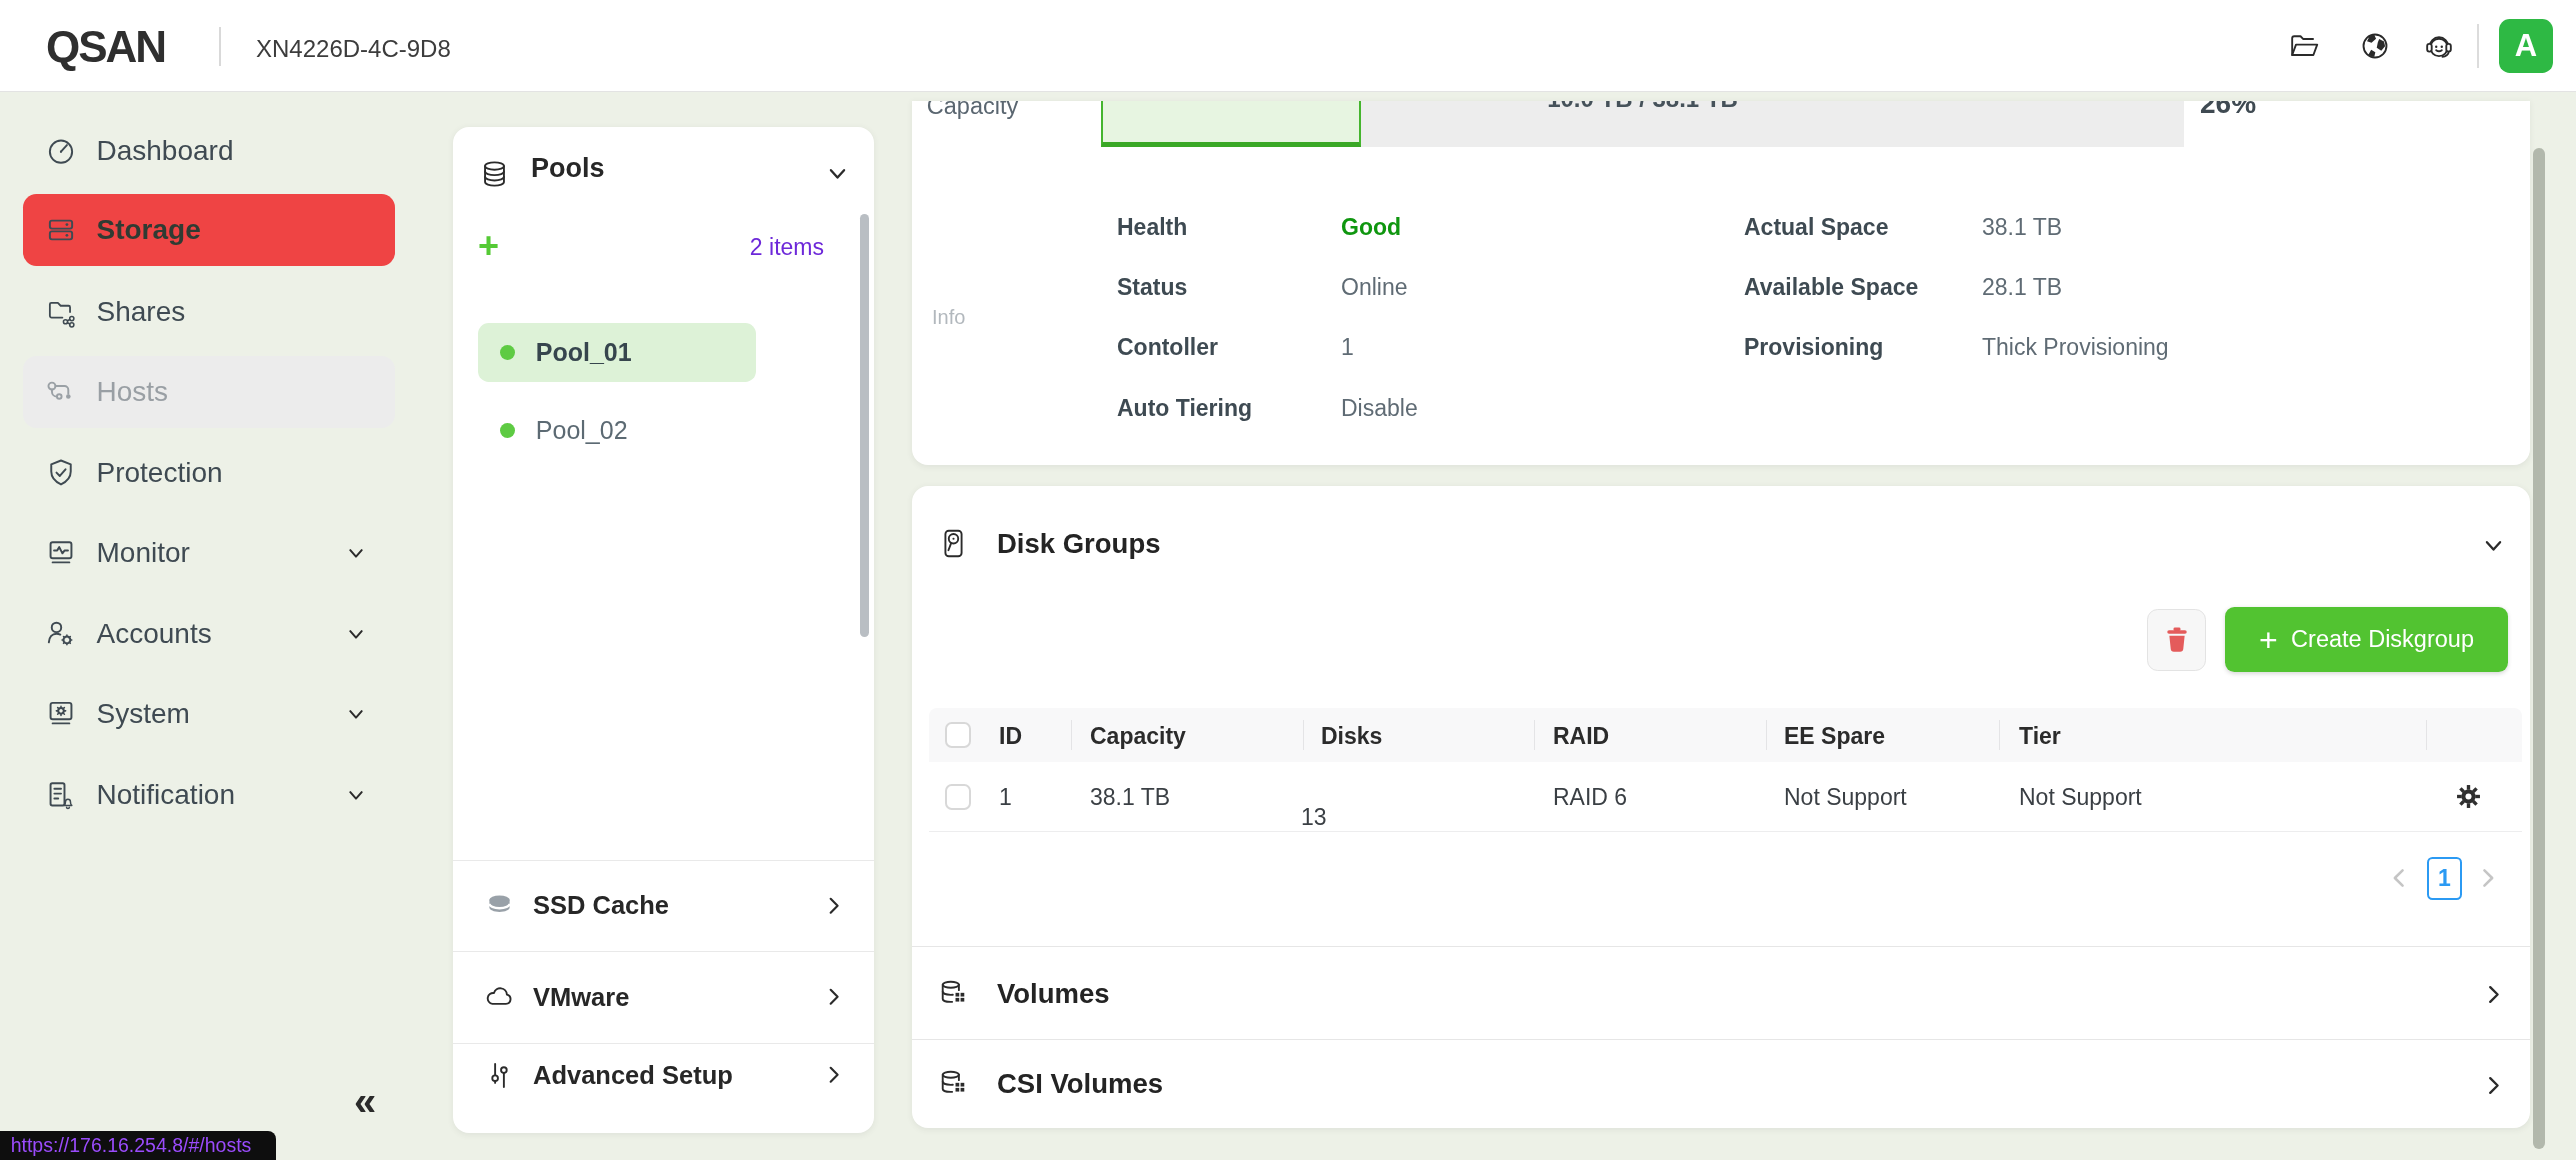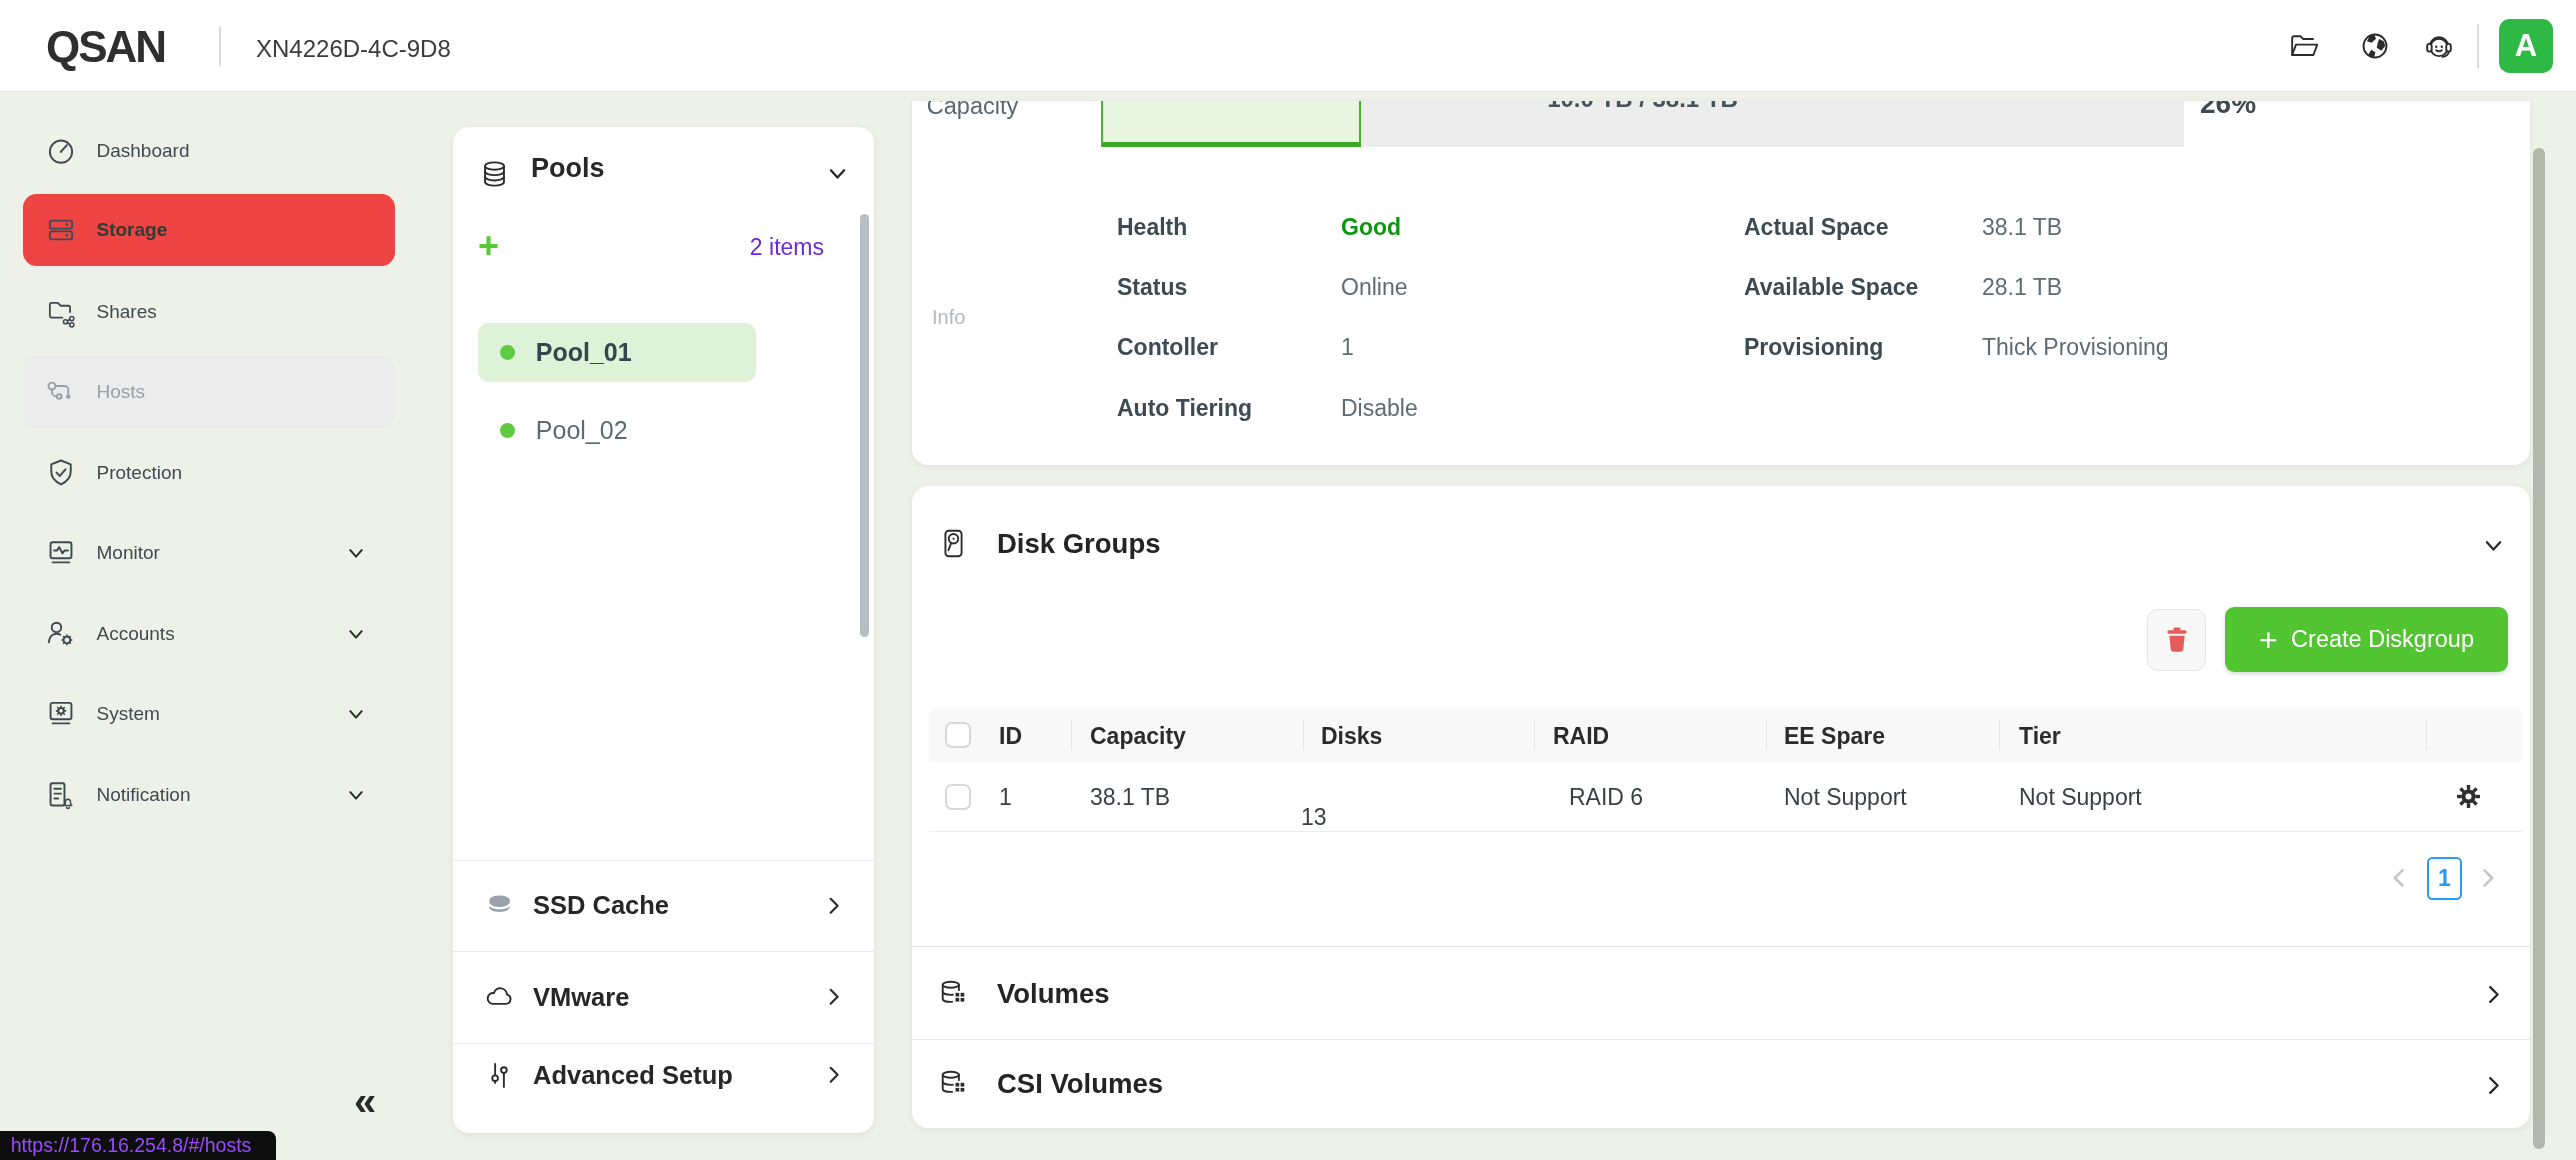--- a/index.html
+++ b/index.html
@@ -15,21 +15,21 @@
   .logo { position:absolute; left:46px; top:22px; font-size:44px; font-weight:900; letter-spacing:-2px; color:#2f2f2f; }
   .tb-divider { position:absolute; left:219px; top:27px; width:2px; height:39px; background:#d9d9d9; }
   .tb-title { position:absolute; left:256px; top:35px; font-size:24px; color:#3c3c3c; }
   .tb-ic { position:absolute; top:30px; color:#2a2a2a; cursor:pointer; }
   .tb-divider2 { position:absolute; left:2477px; top:24px; width:2px; height:44px; background:#dcdcdc; }
   .avatar { position:absolute; left:2499px; top:19px; width:54px; height:54px; border-radius:10.7px; background:#2eb944; color:#fff; font-size:31px; font-weight:700; display:flex; align-items:center; justify-content:center; }
 
   
   .nav-item { position:absolute; left:23px; width:372px; height:72px; border-radius:13.4px; display:flex; align-items:center; color:#3f4a52; cursor:pointer; }
   .nav-item .nico { margin-left:21.5px; }
-  .nav-label { margin-left:20px; font-size:19px; }
+  .nav-label { margin-left:20px; font-size:28px; }
   .nav-sel { background:#ef4444; }
   .nav-sel .nav-label { font-weight:600; color:#2f3b33; }
   .nav-hover { background:#ececec; color:#9aa0a5; }
   .nav-hover .nav-label { color:#999fa4; }
   .nav-chev { position:absolute; right:29.5px; }
   .collapse-btn { position:absolute; left:354px; top:1079px; font-size:40px; font-weight:600; color:#2b2b2b; cursor:pointer; z-index:5; }
 
   .url-tooltip { position:absolute; left:0; top:1131px; width:276px; height:29.5px; background:#0e0e0e; border-top-right-radius:8px; display:flex; align-items:center; padding-left:10.7px; z-index:50; }
   .url-tooltip span { color:#9a4bfb; font-size:19.5px; }
 
@@ -422,21 +422,21 @@
       <span class="dg-th" style="left:855px;">EE Spare</span>
       <span class="dg-sep" style="left:1070px;"></span>
       <span class="dg-th" style="left:1090px;">Tier</span>
       <span class="dg-sep" style="left:1497px;"></span>
     </div>
     <div class="dg-row">
       <span class="cbx" style="top:22px;"></span>
       <span class="dg-td" style="left:70px;">1</span>
       <span class="dg-td" style="left:161px;">38.1 TB</span>
       <span class="dg-td" style="left:372px;margin-top:20px;">13</span>
-      <span class="dg-td" style="left:624px;margin-left:16px;">RAID 6</span>
+      <span class="dg-td" style="left:624px;">RAID 6</span>
       <span class="dg-td" style="left:855px;">Not Support</span>
       <span class="dg-td" style="left:1090px;">Not Support</span>
       <span class="gear-btn">
         <svg viewBox="0 0 46 46" style="width:31px;height:31px;">
             <g fill="#2f2f2f">
               <rect x="20.5" y="6" width="5" height="7"></rect>
               <rect x="20.5" y="33" width="5" height="7"></rect>
               <rect x="6" y="20.5" width="7" height="5"></rect>
               <rect x="33" y="20.5" width="7" height="5"></rect>
               <g transform="rotate(45 23 23)">

